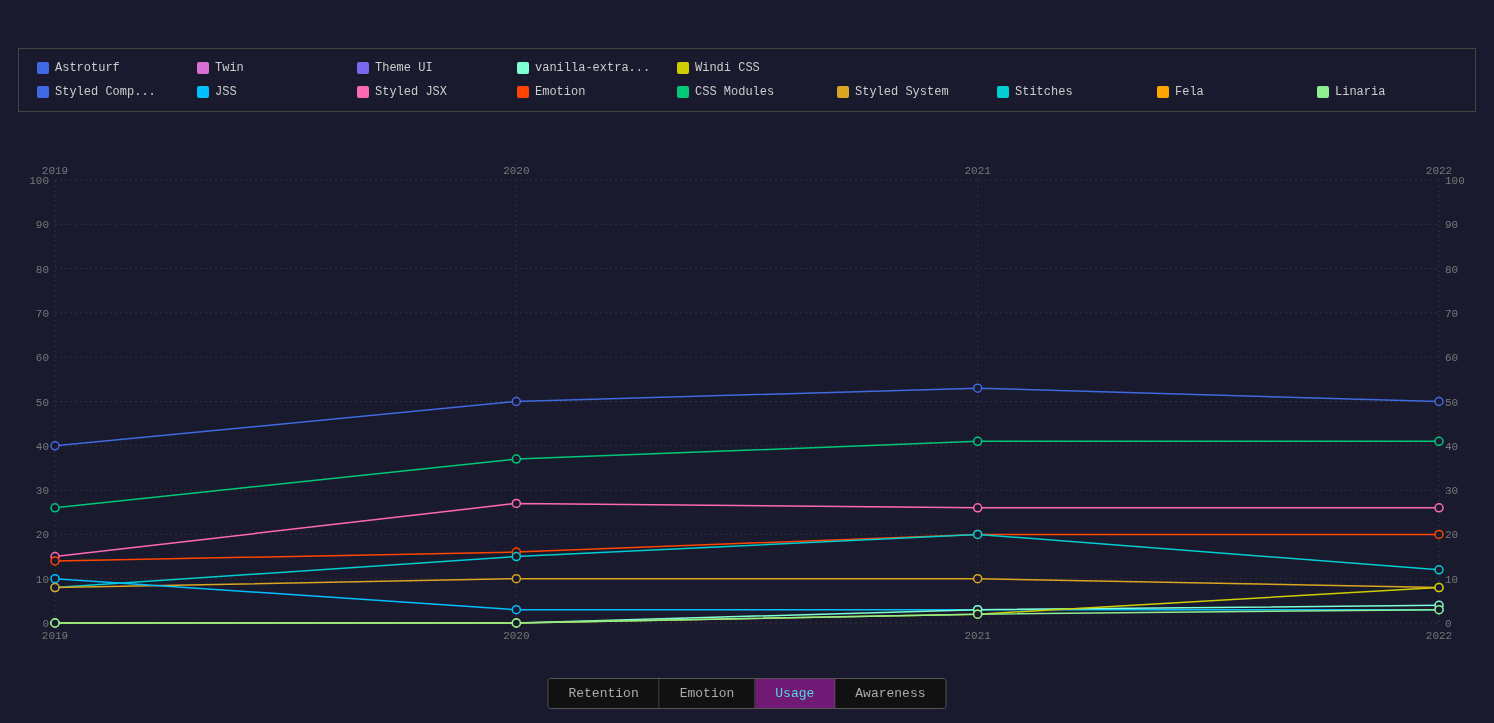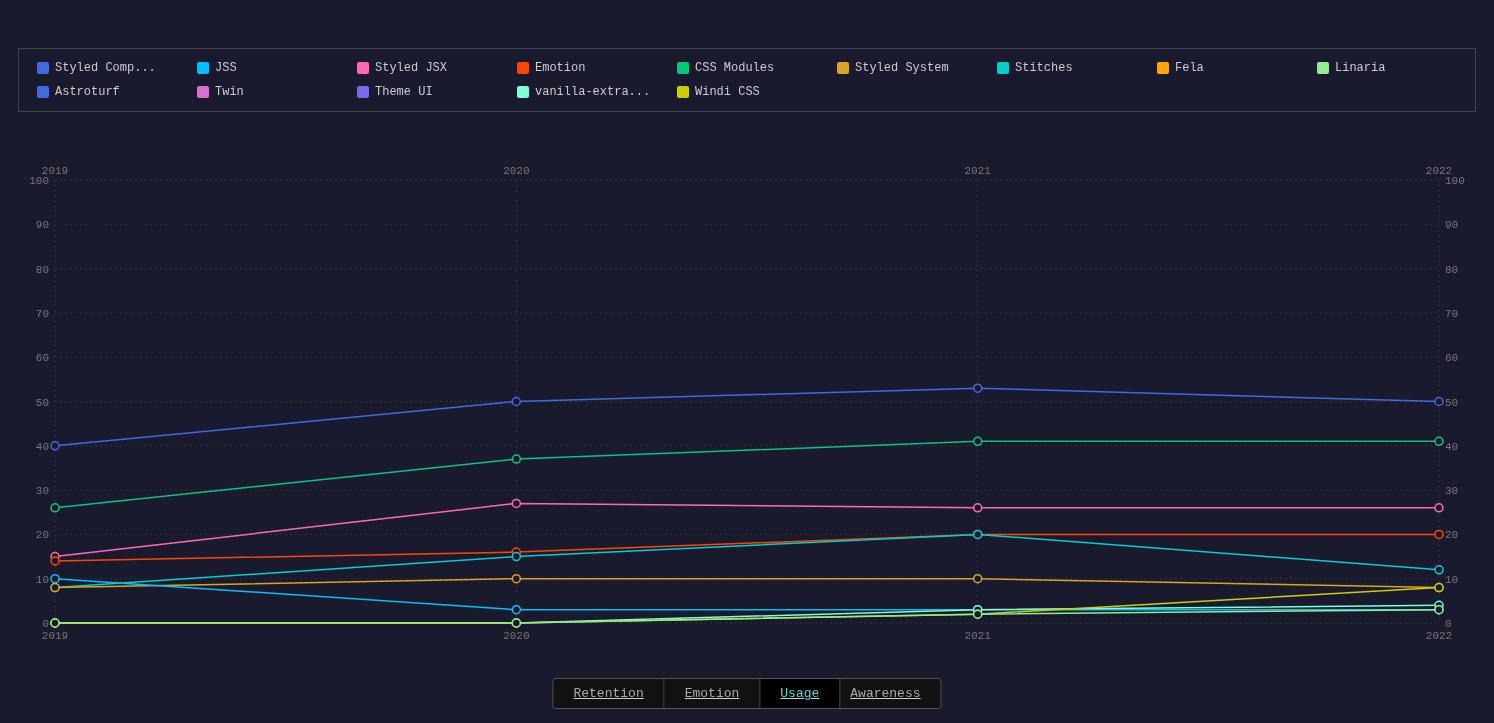--- a/index.html
+++ b/index.html
@@ -59,44 +59,65 @@
     }
     .bottom-tabs {
       position: absolute;
       bottom: 14px;
       left: 50%;
       transform: translateX(-50%);
       display: flex;
       border: 1px solid #555;
       border-radius: 3px;
       overflow: hidden;
-      text-decoration: underline;
     }
     .tab-btn {
       padding: 7px 20px;
       font-size: 13px;
       font-family: 'Courier New', monospace;
       background: #111;
       color: #aaa;
       border: none;
       border-right: 1px solid #555;
       cursor: pointer;
     }
-    .tab-btn:last-child { border-right: none; padding-left: 10px; }
+    .tab-btn:last-child { border-right: none; }
     .tab-btn.active {
       color: #4dd9e0;
-      background: #000000;
+      background: #701a75;
     }
   </style>
 </head>
 <body>
 
 <span class="subtitle"></span>
 
 <div class="legend-box">
+  <div class="legend-row" id="legend-row-2">
+      <div class="legend-item">
+        <span class="legend-dot" style="background:#4169E1"></span>
+        <span>Astroturf</span>
+      </div>
+      <div class="legend-item">
+        <span class="legend-dot" style="background:#DA70D6"></span>
+        <span>Twin</span>
+      </div>
+      <div class="legend-item">
+        <span class="legend-dot" style="background:#7B68EE"></span>
+        <span>Theme UI</span>
+      </div>
+      <div class="legend-item">
+        <span class="legend-dot" style="background:#7FFFD4"></span>
+        <span>vanilla-extra...</span>
+      </div>
+      <div class="legend-item">
+        <span class="legend-dot" style="background:#CDCD00"></span>
+        <span>Windi CSS</span>
+      </div>
+    </div>
   <div class="legend-row" id="legend-row-1">
       <div class="legend-item">
         <span class="legend-dot" style="background:#4169E1"></span>
         <span>Styled Comp...</span>
       </div>
       <div class="legend-item">
         <span class="legend-dot" style="background:#00BFFF"></span>
         <span>JSS</span>
       </div>
       <div class="legend-item">
@@ -119,42 +140,20 @@
         <span class="legend-dot" style="background:#00CED1"></span>
         <span>Stitches</span>
       </div>
       <div class="legend-item">
         <span class="legend-dot" style="background:#FFA500"></span>
         <span>Fela</span>
       </div>
       <div class="legend-item">
         <span class="legend-dot" style="background:#90EE90"></span>
         <span>Linaria</span>
-      </div>
-    </div>
-  <div class="legend-row" id="legend-row-2">
-      <div class="legend-item">
-        <span class="legend-dot" style="background:#4169E1"></span>
-        <span>Astroturf</span>
-      </div>
-      <div class="legend-item">
-        <span class="legend-dot" style="background:#DA70D6"></span>
-        <span>Twin</span>
-      </div>
-      <div class="legend-item">
-        <span class="legend-dot" style="background:#7B68EE"></span>
-        <span>Theme UI</span>
-      </div>
-      <div class="legend-item">
-        <span class="legend-dot" style="background:#7FFFD4"></span>
-        <span>vanilla-extra...</span>
-      </div>
-      <div class="legend-item">
-        <span class="legend-dot" style="background:#CDCD00"></span>
-        <span>Windi CSS</span>
       </div>
     </div>
 </div>
 
 <div class="chart-area">
   <svg id="main-chart" width="100%" height="100%" style="overflow:visible">
       <line x1="55" x2="1439" y1="463" y2="463" stroke="#333" stroke-width="1" stroke-dasharray="2,3"></line>
       <text x="49" y="467" text-anchor="end" fill="#777" font-size="11" font-family="Courier New, monospace">0</text>
       <text x="1445" y="467" text-anchor="start" fill="#777" font-size="11" font-family="Courier New, monospace">0</text>
       <line x1="55" x2="1439" y1="418.7" y2="418.7" stroke="#333" stroke-width="1" stroke-dasharray="2,3"></line>

